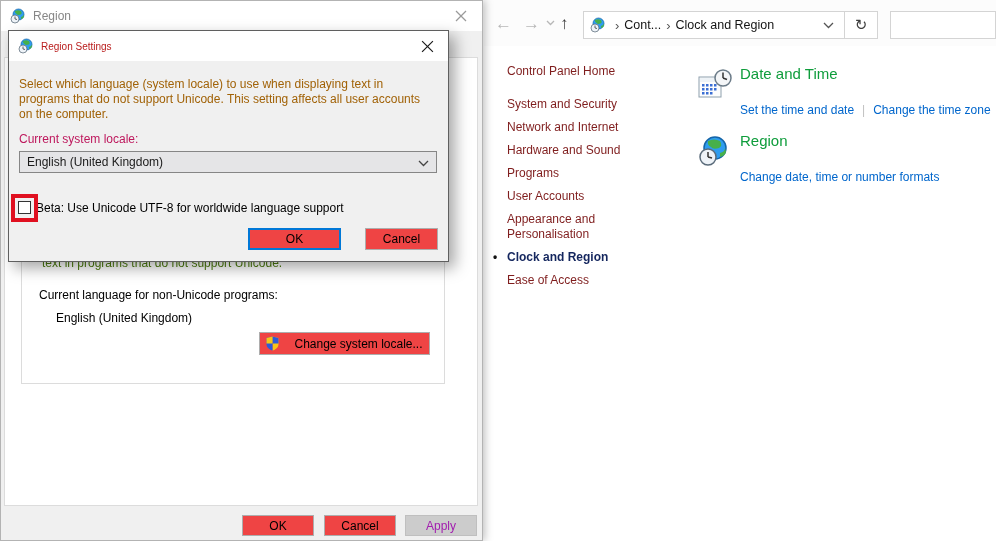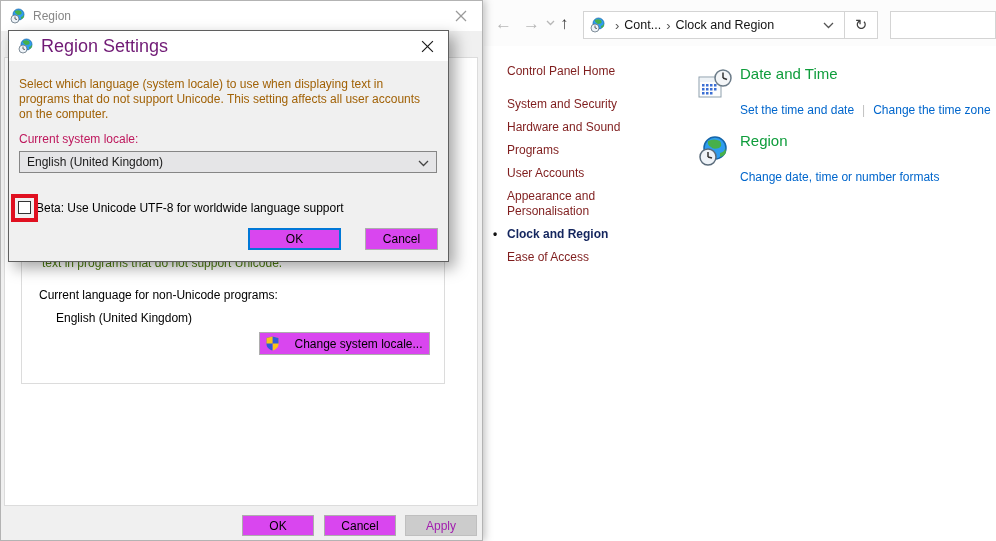--- a/index.html
+++ b/index.html
@@ -42,32 +42,32 @@
   .region-win { position:absolute; left:0; top:0; width:483px; height:541px; background:#f0f0f0; border:1px solid #b3b3b3; box-shadow:2px 0 8px rgba(0,0,0,0.25); }
   .region-titlebar { position:absolute; left:0; top:0; width:100%; height:30px; background:#fff; display:flex; align-items:center; }
   .region-titlebar .tb-icon { margin:0 7px 0 9px; display:flex; }
   .region-title { color:#878787; font-size:12px; }
   .win-close { position:absolute; right:6px; top:3px; width:30px; height:24px; display:flex; align-items:center; justify-content:center; }
   .tabpage { position:absolute; left:3px; top:56px; width:474px; height:449px; background:#fff; border:1px solid #dcdcdc; }
   .groupbox { position:absolute; left:20px; top:240px; width:424px; height:143px; border:1px solid #dcdcdc; }
   .clipped-line { position:absolute; left:41px; top:255px; color:#4d7c0f; }
   .nonuni-label { position:absolute; left:38px; top:287px; color:#000; }
   .nonuni-value { position:absolute; left:55px; top:310px; color:#000; }
-  .btn { background:#d946ef; border:1px solid #adadad; font-family:inherit; font-size:12px; color:#000; display:inline-flex; align-items:center; justify-content:center; cursor:pointer; }
+  .btn { background:#ef4444; border:1px solid #adadad; font-family:inherit; font-size:12px; color:#000; display:inline-flex; align-items:center; justify-content:center; cursor:pointer; }
   .change-locale-btn { position:absolute; left:258px; top:331px; width:171px; height:23px; gap:15px; }
   .bottom-btns .btn { position:absolute; top:514px; width:72px; height:21px; }
   .btn-ok2 { left:241px; }
   .btn-cancel2 { left:323px; }
   .btn-apply { left:404px; background:#cccccc; border-color:#bfbfbf; color:#a21caf; cursor:default; }
 
   
   .dlg { position:absolute; left:8px; top:30px; width:441px; height:232px; background:#f0f0f0; border:1px solid #5f5f5f; box-shadow:6px 6px 14px rgba(0,0,0,0.35); z-index:10; }
   .dlg-titlebar { position:absolute; left:0; top:0; width:100%; height:30px; background:#fff; display:flex; align-items:center; }
   .dlg-titlebar .tb-icon { margin:0 7px 0 9px; display:flex; }
-  .dlg-title { color:#701a75; font-size:18px; }
+  .dlg-title { color:#b91c1c; font-size:10px; }
   .dlg-desc { position:absolute; left:10px; top:46px; width:416px; line-height:15px; color:#a16207; }
   .locale-label { position:absolute; left:10px; top:101px; color:#be185d; }
   .combobox { position:absolute; left:10px; top:120px; width:418px; height:22px; background:#e5e5e7; border:1px solid #868686; display:flex; align-items:center; padding:0 24px 0 7px; cursor:pointer; }
   .combo-chevron { position:absolute; right:7px; top:8px; }
   .red-highlight { position:absolute; left:2px; top:163px; width:27px; height:28px; border:4px solid #e01020; z-index:3; }
   .checkbox { position:absolute; left:9px; top:170px; width:13px; height:13px; background:#fff; border:1px solid #333; cursor:pointer; }
   .chk-label { position:absolute; left:27px; top:170px; color:#000; }
   .dlg .btn { position:absolute; top:197px; height:22px; }
   .btn-ok1 { left:239px; width:93px; border:2px solid #0078d7; }
   .btn-cancel1 { left:356px; width:73px; }
@@ -114,20 +114,21 @@
         <span class="addr-divider"></span>
         <span class="refresh-btn">↻</span>
       </div>
 
       <input class="searchbox" placeholder="" style="">
     </div>
 
     <div class="sidebar">
       <div class="side-item first">Control Panel Home</div>
       <div class="side-item">System and Security</div>
+      <div class="side-item">Network and Internet</div>
       <div class="side-item">Hardware and Sound</div>
       <div class="side-item">Programs</div>
       <div class="side-item">User Accounts</div>
       <div class="side-item">Appearance and Personalisation</div>
       <div class="side-item current">
         <span class="side-bullet">•</span><span>Clock and Region</span>
       </div>
       <div class="side-item">Ease of Access</div>
     </div>
 

